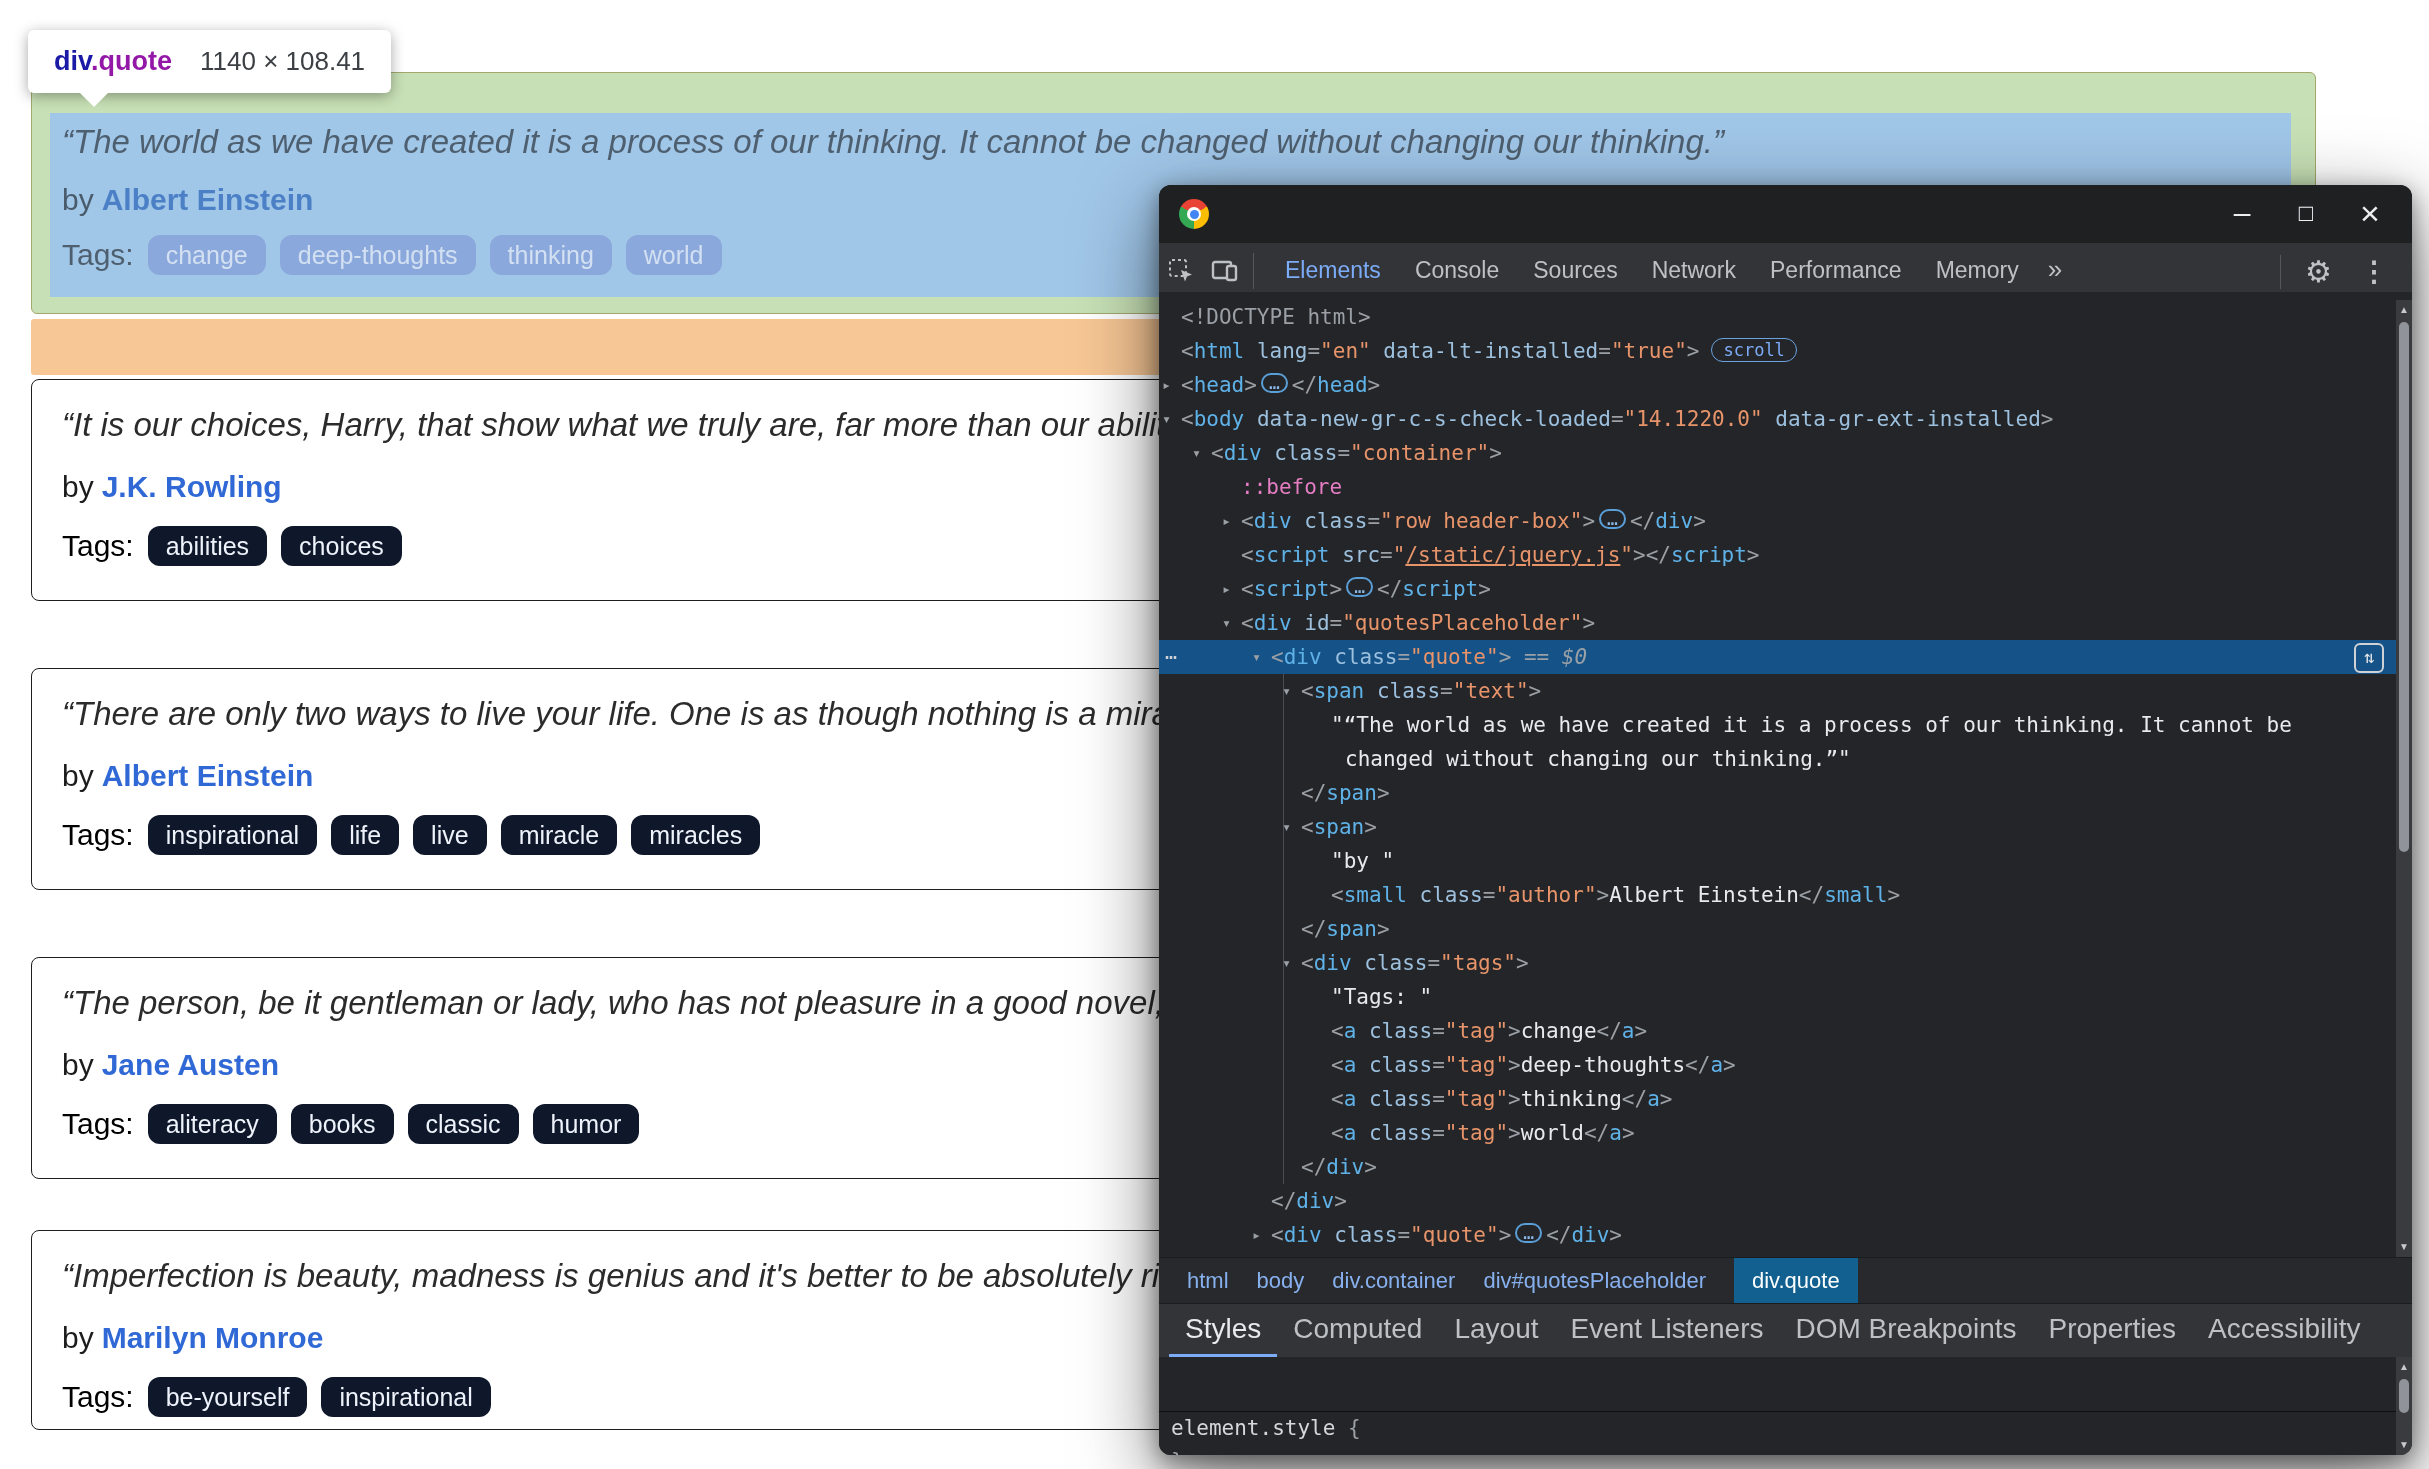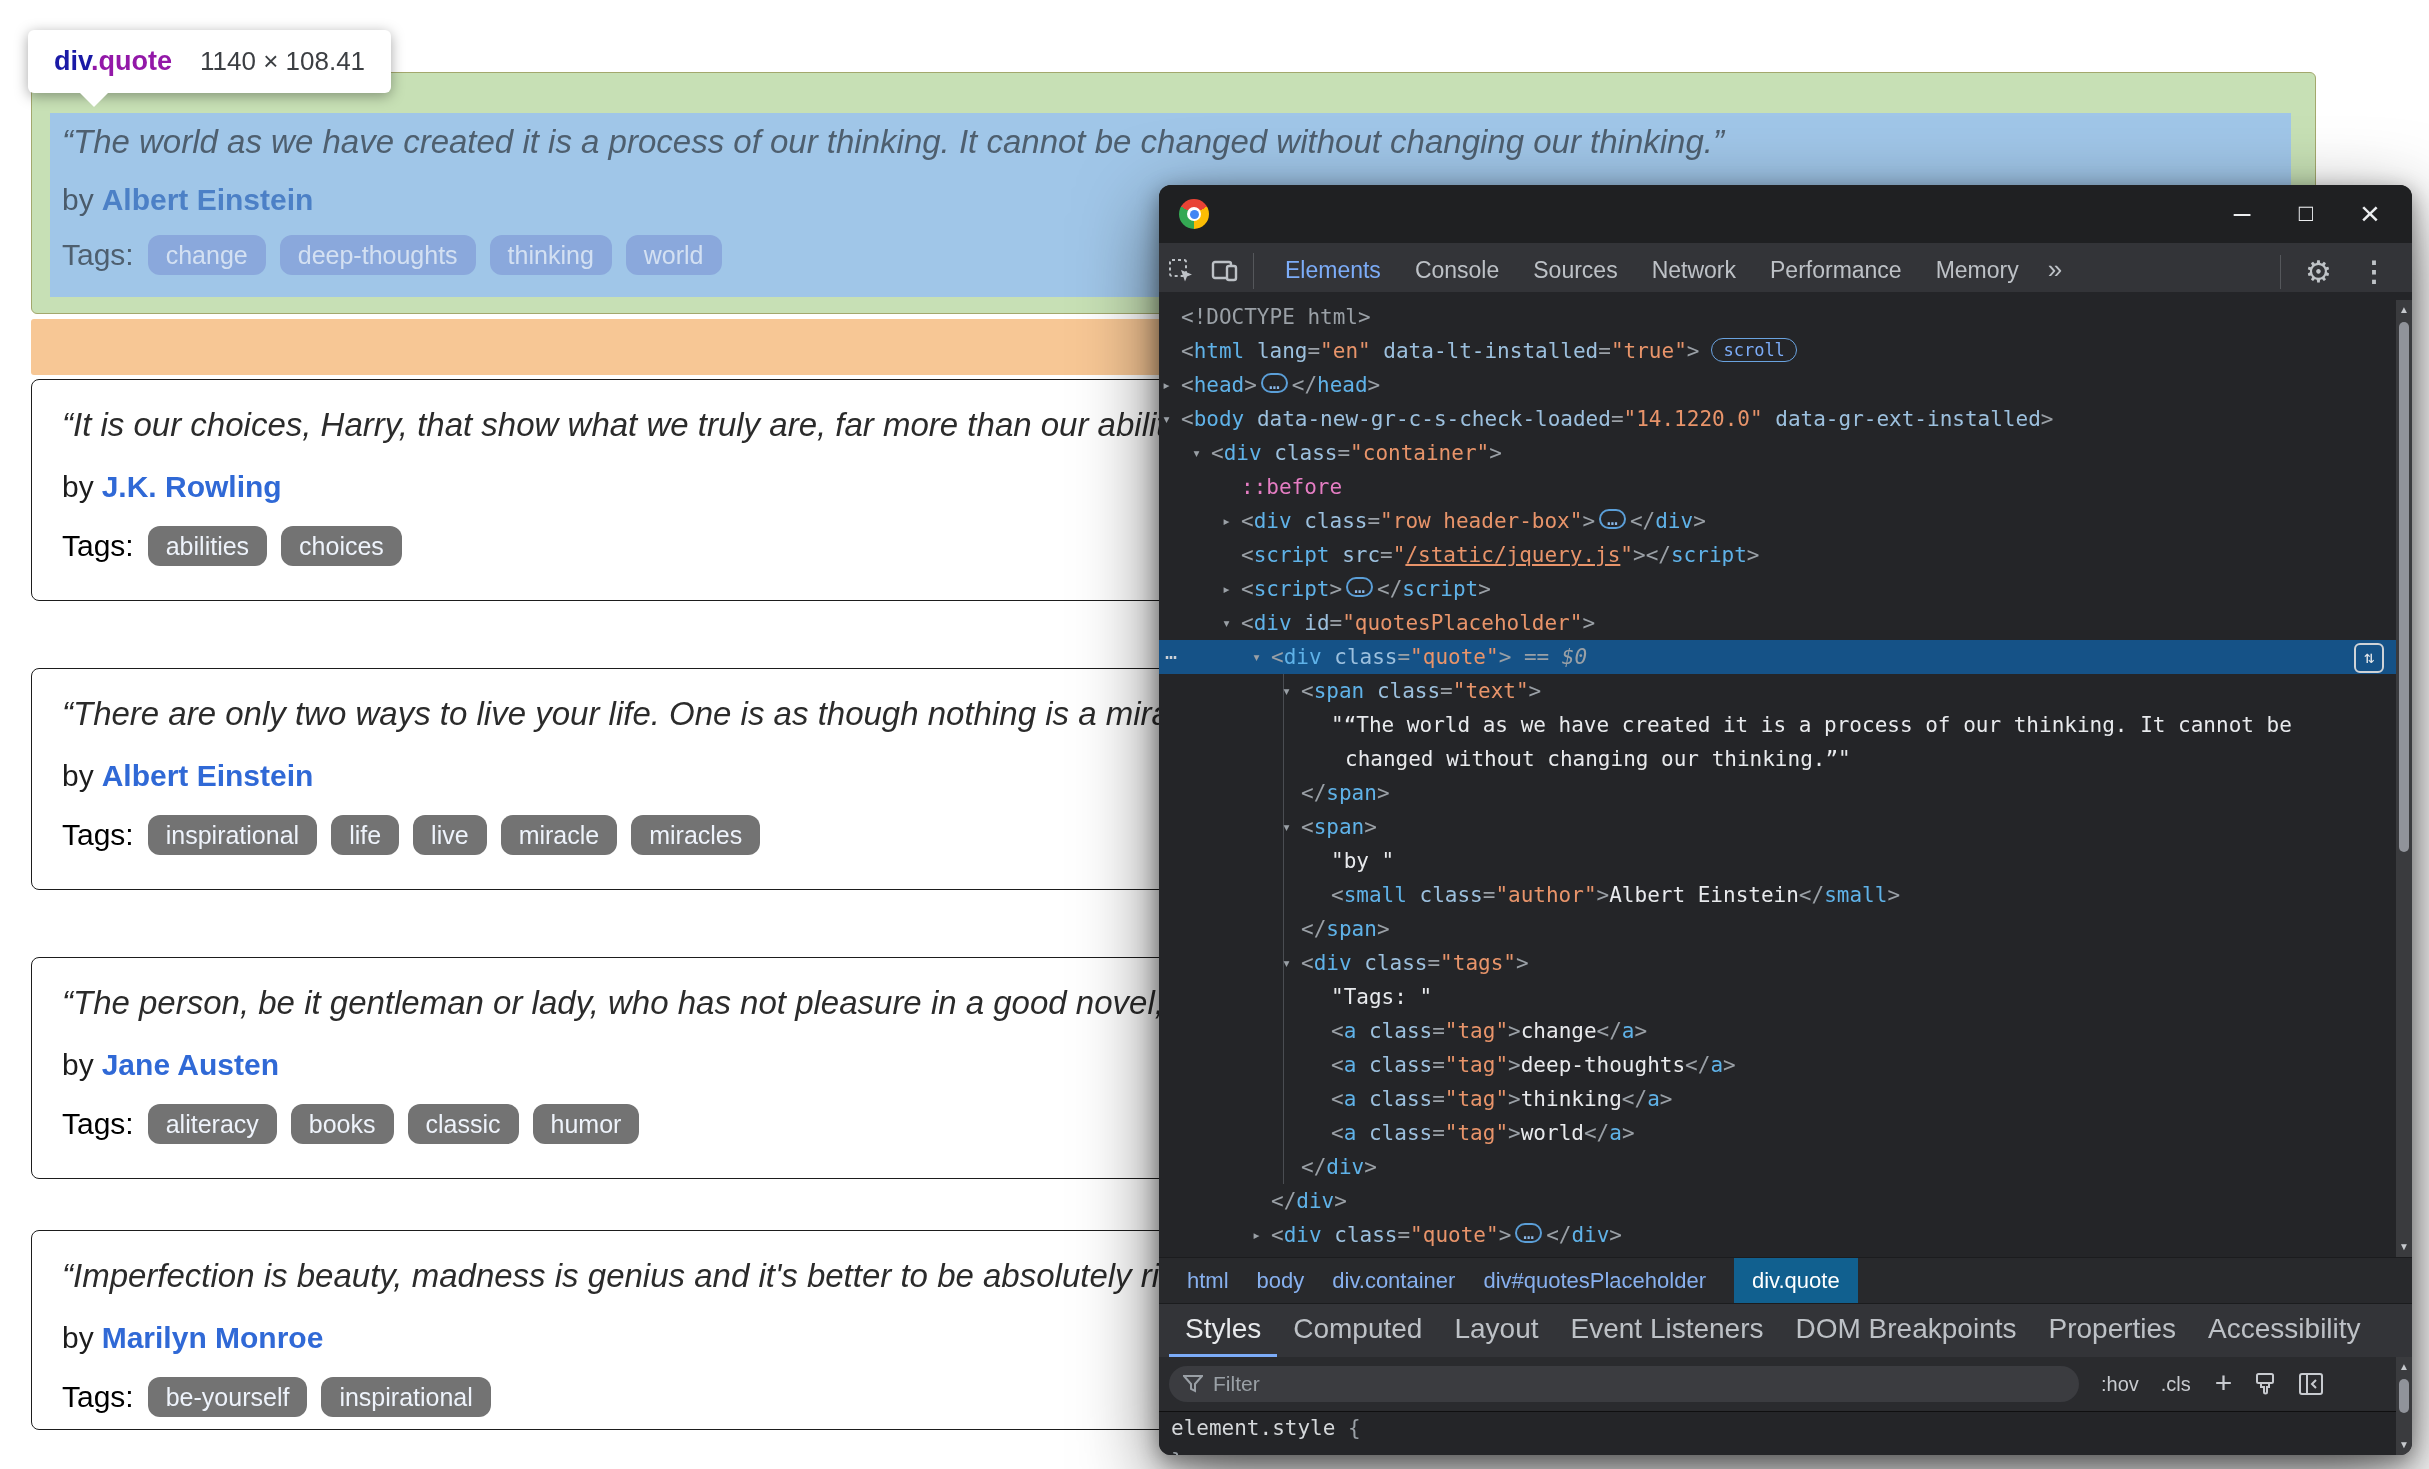--- a/index.html
+++ b/index.html
@@ -29,21 +29,21 @@
 
   .hl-margin{position:absolute;left:31px;top:319px;width:2374px;height:56px;
              background:#f7c795;border-radius:3px;}
 
   .qcard{position:absolute;left:31px;width:2285px;background:#fff;border:1px solid #1d1d1d;
          border-radius:8px;box-sizing:border-box;padding:26px 0 0 30px;overflow:hidden;}
   .q-text{font-size:33px;font-style:italic;color:#2b2b2b;white-space:nowrap;}
   .q-by{margin-top:26px;font-size:30px;color:#1c1c1c;}
   .q-by .author{color:#3069d6;font-weight:bold;text-decoration:none;margin-left:8px;}
   .q-tags{margin-top:22px;font-size:30px;color:#000;display:flex;align-items:center;gap:14px;}
-  .tag-pill{display:inline-block;background:#737373;color:#eef3fb;font-size:25px;
+  .tag-pill{display:inline-block;background:#0f172a;color:#eef3fb;font-size:25px;
             padding:5px 18px;border-radius:12px;line-height:1.2;cursor:pointer;}
 
   
   .devtools{position:absolute;left:1159px;top:185px;width:1253px;height:1270px;z-index:10;
             border-radius:12px;overflow:hidden;background:#242528;
             box-shadow:0 26px 80px rgba(0,0,0,.55),0 6px 22px rgba(0,0,0,.4);}
 
   .dt-titlebar{position:absolute;left:0;top:0;right:0;height:58px;background:#1f2022;
                display:flex;align-items:center;}
   .chrome-icon{width:30px;height:30px;border-radius:50%;margin-left:20px;position:relative;
@@ -289,44 +289,20 @@
   <div class="dt-styletabs" id="style-tabs">
       <span class="stab sel">Styles</span>
       <span class="stab">Computed</span>
       <span class="stab">Layout</span>
       <span class="stab">Event Listeners</span>
       <span class="stab">DOM Breakpoints</span>
       <span class="stab">Properties</span>
       <span class="stab">Accessibility</span>
     </div>
 
-  <div class="dt-filter">
-    <span class="filter-pill">
-      <svg width="20" height="18" viewBox="0 0 20 18">
-          <path d="M1 1 H19 L12 9 V16 L8 14 V9 Z" fill="none" stroke="#9aa0a6" stroke-width="2"></path>
-        </svg>
-      <span>Filter</span>
-    </span>
-    <span class="fbtn">:hov</span>
-    <span class="fbtn">.cls</span>
-    <span class="fplus">+</span>
-    <span class="ficon">
-      <svg width="22" height="24" viewBox="0 0 22 24">
-          <rect x="3" y="2" width="16" height="9" rx="1.5" fill="none" stroke="#c8cbd0" stroke-width="2"></rect>
-          <path d="M7 11 V15 H10 V20 a1.5 1.5 0 0 0 3 0 V15 H15 V11" fill="none" stroke="#c8cbd0" stroke-width="2"></path>
-        </svg>
-    </span>
-    <span class="ficon">
-      <svg width="26" height="24" viewBox="0 0 26 24">
-          <rect x="2" y="2" width="22" height="20" rx="2" fill="none" stroke="#c8cbd0" stroke-width="2"></rect>
-          <line x1="9" y1="2" x2="9" y2="22" stroke="#c8cbd0" stroke-width="2"></line>
-          <path d="M18 8 L14 12 L18 16" fill="none" stroke="#c8cbd0" stroke-width="2"></path>
-        </svg>
-    </span>
-  </div>
 
   <div class="dt-rules">
     <div class="rule-line"><span>element.style</span> <span class="brace">{</span></div>
     <div class="rule-line"><span class="brace">}</span></div>
   </div>
 
   <div class="vscroll sb-styles">
     <span class="vs-arrow" style="top:2px;">▲</span>
     <span class="vs-thumb" style="top:22px;height:34px;"></span>
     <span class="vs-arrow" style="bottom:2px;">▼</span>

